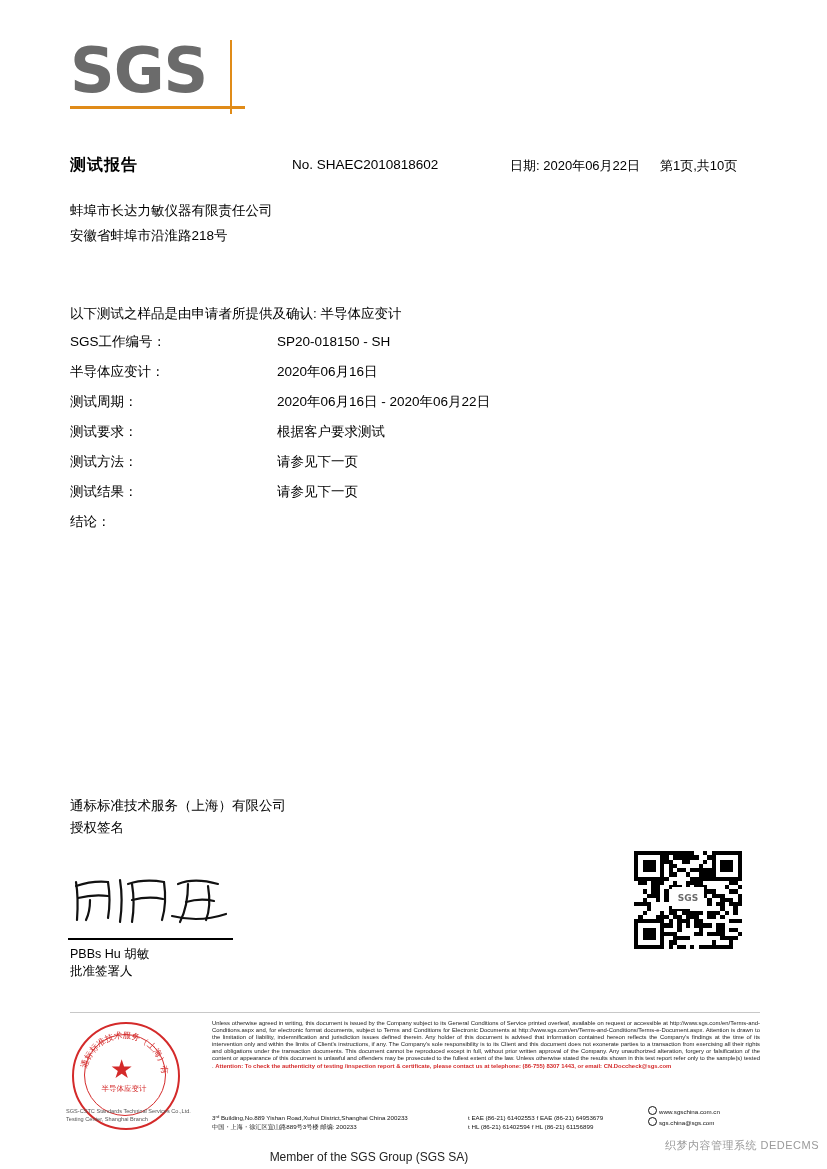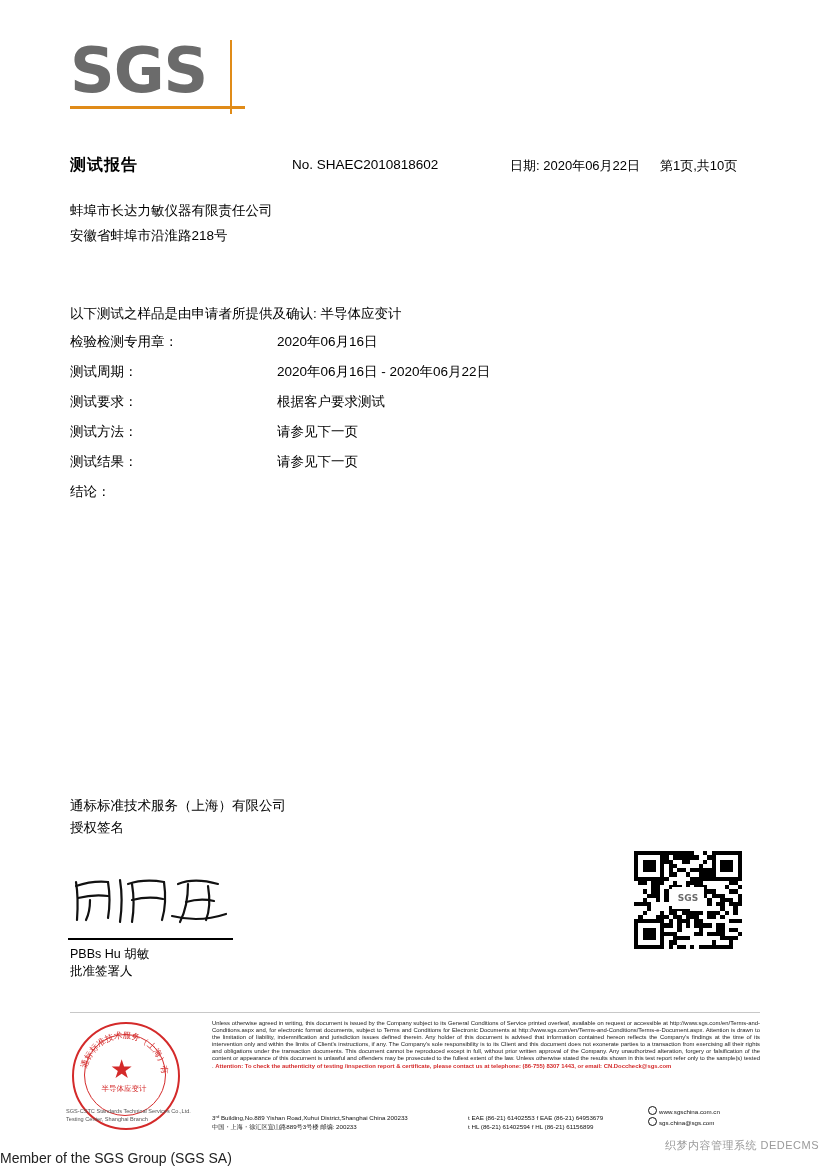--- a/index.html
+++ b/index.html
@@ -306,21 +306,22 @@
     width: 130px;
     font-size: 6.2px;
     line-height: 9px;
     color: #111;
   }
   .member {
     position: absolute;
     left: 0;
     top: 1150px;
     width: 738px;
-    font-size: 14px;
+    text-align: center;
+    font-size: 12px;
     color: #222;
   }
   .watermark {
     position: absolute;
     right: 8px;
     bottom: 16px;
     font-size: 11px;
     color: #9a9a9a;
     letter-spacing: 0.5px;
   }
@@ -354,21 +355,25 @@
 
   <div class="client">
     <div>蚌埠市长达力敏仪器有限责任公司</div>
     <div>安徽省蚌埠市沿淮路218号</div>
   </div>
 
   <div class="intro">以下测试之样品是由申请者所提供及确认: 半导体应变计</div>
 
   <div class="fields">
     <div class="field-row">
-      <div class="field-label">检验检测专用章：</div>
+      <div class="field-label">SGS工作编号：</div>
+      <div class="field-value">SP20-018150 - SH</div>
+    </div>
+    <div class="field-row">
+      <div class="field-label">半导体应变计：</div>
       <div class="field-value">2020年06月16日</div>
     </div>
     <div class="field-row">
       <div class="field-label">测试周期：</div>
       <div class="field-value">2020年06月16日 - 2020年06月22日</div>
     </div>
     <div class="field-row">
       <div class="field-label">测试要求：</div>
       <div class="field-value">根据客户要求测试</div>
     </div>

